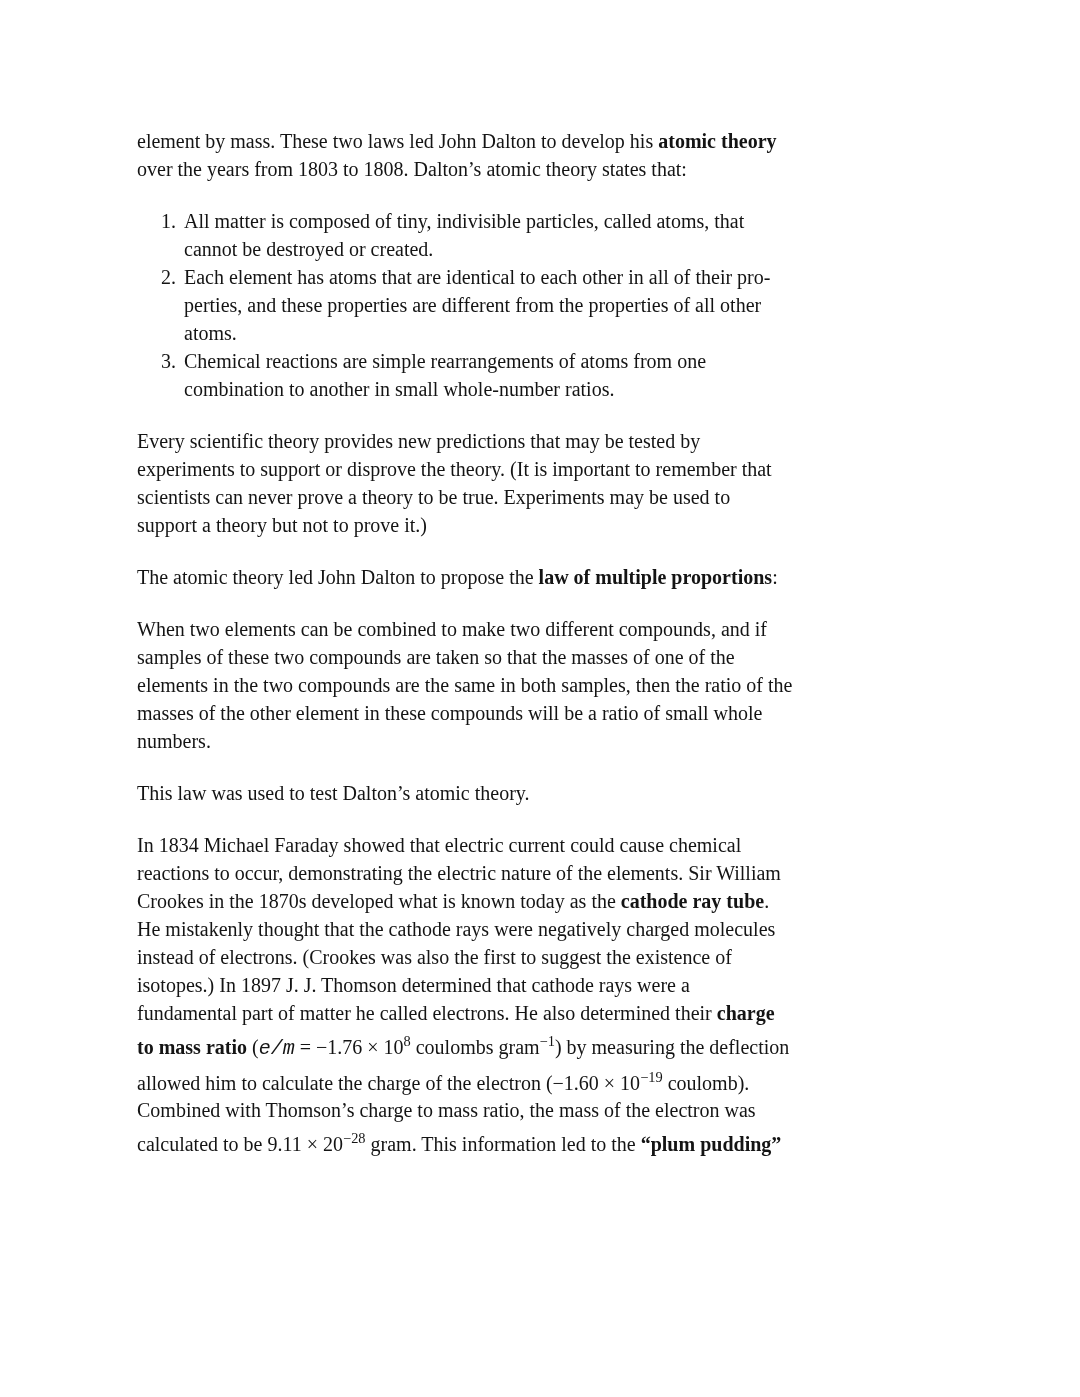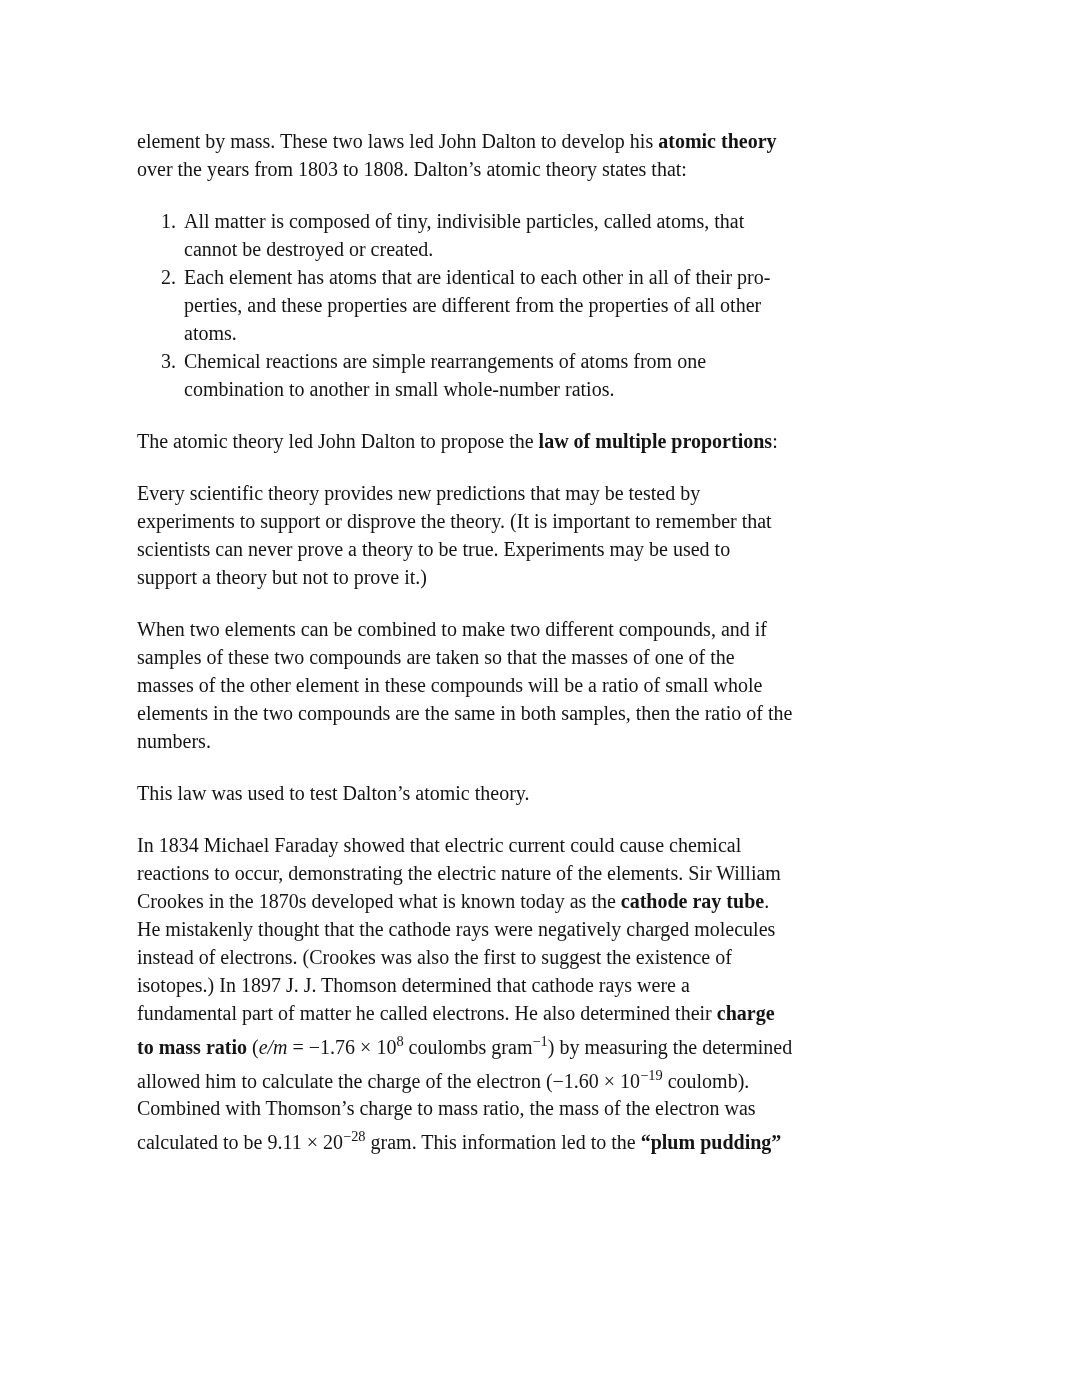--- a/index.html
+++ b/index.html
@@ -22,21 +22,21 @@
     left: 137px;
     top: 127px;
     width: 880px;
     font-size: 20px;
     line-height: 28px;
   }
   .para, .list { margin: 0 0 24px 0; }
   .para:last-child { margin-bottom: 8px; }
   .line { white-space: nowrap; }
   .b { font-weight: bold; }
-  .i { font-style: italic; }
+  .i { font-style: italic; font-family: Liberation Mono, monospace; }
   sup { font-size: 0.72em; }
   .li { position: relative; padding-left: 47px; }
   .num { position: absolute; left: 24px; top: 0; }
 </style>
 </head>
 <body>
 
 <div class="page">
   <div class="doc">
       <div class="para">
@@ -61,45 +61,45 @@
         </div>
         <div class="li">
           <span class="num">3.</span>
           <div>
             <div class="line"><span>Chemical reactions are simple rearrangements of atoms from one</span></div>
             <div class="line"><span>combination to another in small whole-number ratios.</span></div>
           </div>
         </div>
       </div>
       <div class="para">
-        <div class="line"><span>The atomic theory led John Dalton to propose the </span><span class="b">law of multiple proportions</span><span>:</span></div>
-      </div>
-      <div class="para">
         <div class="line"><span>Every scientific theory provides new predictions that may be tested by</span></div>
         <div class="line"><span>experiments to support or disprove the theory. (It is important to remember that</span></div>
         <div class="line"><span>scientists can never prove a theory to be true. Experiments may be used to</span></div>
         <div class="line"><span>support a theory but not to prove it.)</span></div>
       </div>
       <div class="para">
+        <div class="line"><span>The atomic theory led John Dalton to propose the </span><span class="b">law of multiple proportions</span><span>:</span></div>
+      </div>
+      <div class="para">
         <div class="line"><span>When two elements can be combined to make two different compounds, and if</span></div>
         <div class="line"><span>samples of these two compounds are taken so that the masses of one of the</span></div>
+        <div class="line"><span>elements in the two compounds are the same in both samples, then the ratio of the</span></div>
         <div class="line"><span>masses of the other element in these compounds will be a ratio of small whole</span></div>
-        <div class="line"><span>elements in the two compounds are the same in both samples, then the ratio of the</span></div>
         <div class="line"><span>numbers.</span></div>
       </div>
       <div class="para">
         <div class="line"><span>This law was used to test Dalton’s atomic theory.</span></div>
       </div>
       <div class="para">
         <div class="line"><span>In 1834 Michael Faraday showed that electric current could cause chemical</span></div>
         <div class="line"><span>reactions to occur, demonstrating the electric nature of the elements. Sir William</span></div>
         <div class="line"><span>Crookes in the 1870s developed what is known today as the </span><span class="b">cathode ray tube</span><span>.</span></div>
         <div class="line"><span>He mistakenly thought that the cathode rays were negatively charged molecules</span></div>
         <div class="line"><span>instead of electrons. (Crookes was also the first to suggest the existence of</span></div>
         <div class="line"><span>isotopes.) In 1897 J. J. Thomson determined that cathode rays were a</span></div>
         <div class="line"><span>fundamental part of matter he called electrons. He also determined their </span><span class="b">charge</span></div>
-        <div class="line"><span class="b">to mass ratio</span><span> (</span><span class="i">e/m</span><span> = −1.76 × 10</span><sup>8</sup><span> coulombs gram</span><sup>−1</sup><span>) by measuring the determined</span></div>
+        <div class="line"><span class="b">to mass ratio</span><span> (</span><span class="i">e/m</span><span> = −1.76 × 10</span><sup>8</sup><span> coulombs gram</span><sup>−1</sup><span>) by measuring the deflection</span></div>
         <div class="line"><span>allowed him to calculate the charge of the electron (−1.60 × 10</span><sup>−19</sup><span> coulomb).</span></div>
         <div class="line"><span>Combined with Thomson’s charge to mass ratio, the mass of the electron was</span></div>
         <div class="line"><span>calculated to be 9.11 × 20</span><sup>−28</sup><span> gram. This information led to the </span><span class="b">“plum pudding”</span></div>
       </div>
     </div>
 </div>
 
 </body></html>

